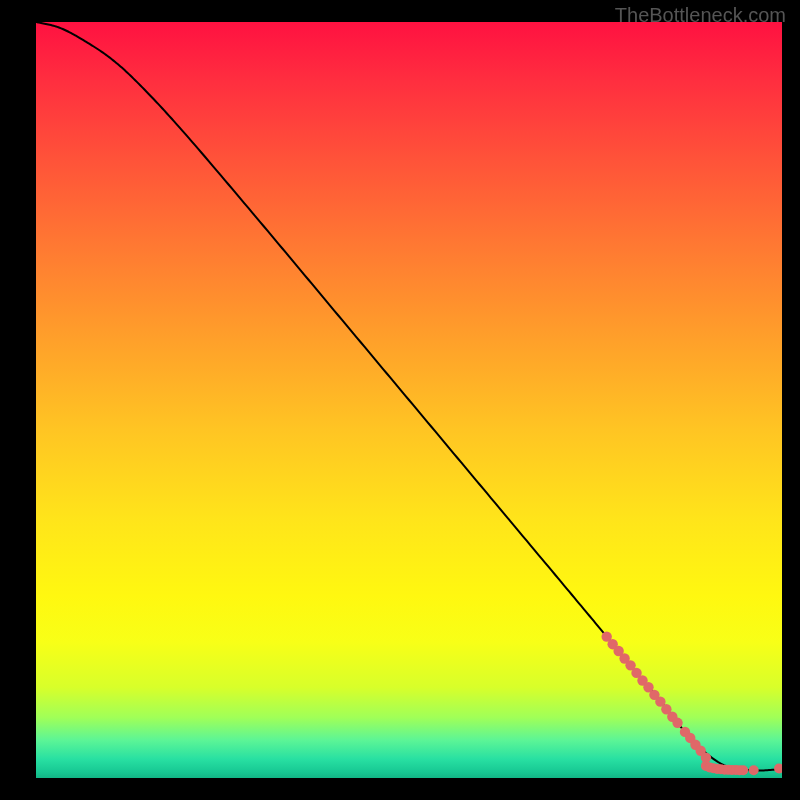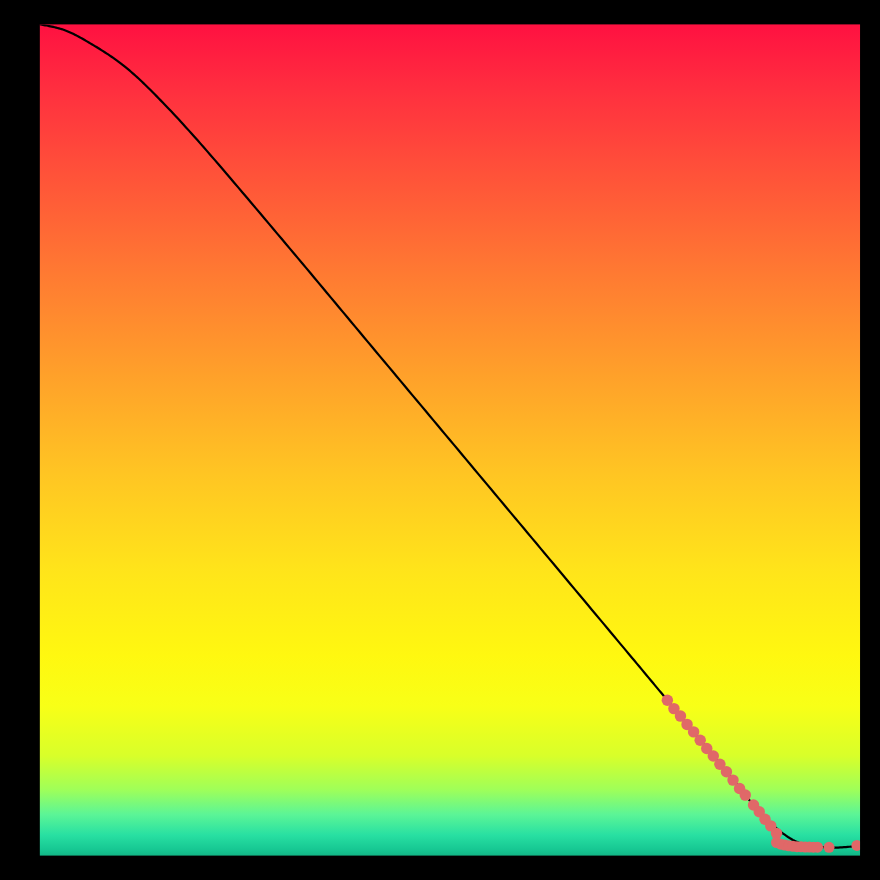--- a/index.html
+++ b/index.html
@@ -48,20 +48,21 @@
     position: absolute;
     inset: 0;
     width: 100%;
     height: 100%;
   }
 </style>
 </head>
 <body>
 <div class="root">
 
+  <div class="watermark">TheBottleneck.com</div>
 
   <div class="plot-area">
     <div class="gradient-bg"></div>
     <svg class="chart-svg" viewBox="0 0 746 756" preserveAspectRatio="none">
       <path id="curve-path" fill="none" stroke="#000000" stroke-width="2" d="M0.00 0.00 L0.61 0.14 L1.33 0.29 L2.14 0.45 L3.04 0.62 L4.02 0.81 L5.07 1.01 L6.18 1.22 L7.34 1.45 L8.55 1.68 L9.79 1.94 L11.06 2.20 L12.35 2.49 L13.66 2.78 L14.96 3.09 L16.26 3.42 L17.55 3.76 L18.81 4.12 L20.04 4.49 L21.23 4.88 L22.38 5.29 L23.49 5.71 L24.58 6.14 L25.67 6.59 L26.74 7.04 L27.80 7.51 L28.86 7.99 L29.92 8.48 L30.97 8.99 L32.04 9.52 L33.10 10.06 L34.18 10.63 L35.27 11.21 L36.38 11.81 L37.50 12.43 L38.64 13.07 L39.81 13.74 L41.00 14.42 L42.22 15.13 L43.47 15.87 L44.76 16.63 L46.08 17.42 L47.44 18.23 L48.83 19.06 L50.25 19.91 L51.70 20.78 L53.16 21.68 L54.65 22.60 L56.16 23.53 L57.68 24.49 L59.21 25.47 L60.76 26.47 L62.31 27.48 L63.86 28.52 L65.41 29.57 L66.97 30.65 L68.51 31.74 L70.05 32.85 L71.58 33.98 L73.10 35.12 L74.60 36.29 L76.07 37.45 L77.52 38.61 L78.93 39.76 L80.33 40.91 L81.71 42.06 L83.08 43.23 L84.45 44.41 L85.82 45.61 L87.20 46.84 L88.59 48.10 L90.00 49.40 L91.43 50.73 L92.89 52.11 L94.39 53.55 L95.93 55.03 L97.52 56.59 L99.16 58.20 L100.85 59.89 L102.61 61.66 L104.44 63.50 L106.31 65.40 L108.18 67.31 L110.06 69.24 L111.96 71.20 L113.88 73.19 L115.83 75.23 L117.81 77.31 L119.84 79.45 L121.90 81.65 L124.02 83.92 L126.20 86.26 L128.43 88.69 L130.73 91.20 L133.11 93.82 L135.56 96.53 L138.10 99.36 L140.73 102.30 L143.45 105.36 L146.27 108.56 L149.20 111.89 L152.26 115.38 L155.45 119.06 L158.77 122.90 L162.21 126.89 L165.75 131.01 L169.39 135.26 L173.10 139.61 L176.89 144.06 L180.74 148.59 L184.63 153.18 L188.57 157.83 L192.53 162.51 L196.50 167.21 L200.48 171.93 L204.45 176.63 L208.40 181.32 L212.32 185.97 L216.21 190.58 L220.03 195.12 L223.80 199.58 L227.53 204.01 L231.26 208.44 L234.99 212.88 L238.72 217.33 L242.45 221.78 L246.18 226.24 L249.91 230.70 L253.64 235.16 L257.37 239.62 L261.10 244.09 L264.83 248.56 L268.56 253.04 L272.29 257.51 L276.02 261.98 L279.75 266.45 L283.48 270.93 L287.21 275.40 L290.94 279.86 L294.67 284.33 L298.40 288.79 L302.13 293.25 L305.86 297.71 L309.59 302.17 L313.32 306.63 L317.05 311.09 L320.78 315.55 L324.51 320.01 L328.24 324.48 L331.97 328.94 L335.70 333.40 L339.43 337.86 L343.16 342.32 L346.89 346.78 L350.62 351.24 L354.35 355.70 L358.08 360.16 L361.81 364.62 L365.54 369.08 L369.27 373.54 L373.00 378.00 L376.73 382.46 L380.46 386.92 L384.19 391.38 L387.92 395.84 L391.65 400.30 L395.38 404.76 L399.11 409.22 L402.84 413.68 L406.57 418.14 L410.30 422.60 L414.03 427.06 L417.76 431.52 L421.49 435.99 L425.22 440.45 L428.95 444.91 L432.68 449.37 L436.41 453.83 L440.14 458.29 L443.87 462.75 L447.60 467.21 L451.37 471.71 L455.19 476.29 L459.08 480.93 L463.00 485.62 L466.95 490.34 L470.92 495.09 L474.90 499.85 L478.87 504.60 L482.83 509.33 L486.76 514.03 L490.66 518.69 L494.51 523.29 L498.30 527.82 L502.01 532.27 L505.65 536.61 L509.19 540.85 L512.63 544.96 L515.95 548.93 L519.14 552.76 L522.20 556.42 L525.13 559.92 L527.95 563.30 L530.67 566.56 L533.30 569.70 L535.84 572.74 L538.29 575.68 L540.67 578.52 L542.97 581.28 L545.20 583.96 L547.38 586.56 L549.50 589.10 L551.56 591.58 L553.59 594.01 L555.57 596.39 L557.52 598.73 L559.44 601.04 L561.34 603.32 L563.22 605.59 L565.09 607.84 L566.96 610.09 L568.79 612.30 L570.55 614.43 L572.24 616.48 L573.88 618.47 L575.47 620.40 L577.01 622.28 L578.51 624.11 L579.97 625.90 L581.40 627.65 L582.81 629.37 L584.20 631.07 L585.58 632.75 L586.95 634.43 L588.32 636.10 L589.69 637.77 L591.07 639.45 L592.47 641.14 L593.88 642.86 L595.33 644.60 L596.80 646.38 L598.29 648.17 L599.78 649.96 L601.28 651.74 L602.77 653.52 L604.26 655.30 L605.75 657.07 L607.24 658.84 L608.74 660.61 L610.23 662.38 L611.72 664.15 L613.21 665.91 L614.70 667.68 L616.20 669.45 L617.69 671.22 L619.18 672.99 L620.67 674.77 L622.16 676.55 L623.66 678.33 L625.15 680.12 L626.64 681.91 L628.13 683.72 L629.62 685.56 L631.12 687.43 L632.61 689.31 L634.10 691.21 L635.59 693.12 L637.08 695.04 L638.58 696.95 L640.07 698.86 L641.56 700.76 L643.05 702.65 L644.54 704.52 L646.04 706.36 L647.53 708.18 L649.02 709.96 L650.51 711.70 L652.00 713.41 L653.50 715.06 L654.99 716.66 L656.48 718.20 L657.97 719.70 L659.46 721.19 L660.96 722.66 L662.45 724.10 L663.94 725.52 L665.43 726.92 L666.92 728.28 L668.42 729.62 L669.91 730.92 L671.40 732.19 L672.89 733.41 L674.38 734.60 L675.88 735.75 L677.37 736.85 L678.86 737.90 L680.35 738.91 L681.84 739.86 L683.34 740.76 L684.83 741.61 L686.32 742.39 L687.81 743.11 L689.30 743.77 L690.80 744.35 L692.29 744.88 L693.78 745.36 L695.27 745.78 L696.76 746.15 L698.26 746.48 L699.75 746.77 L701.24 747.02 L702.73 747.24 L704.22 747.44 L705.72 747.60 L707.21 747.75 L708.70 747.88 L710.19 748.00 L711.68 748.12 L713.18 748.22 L714.67 748.33 L716.16 748.44 L717.69 748.53 L719.28 748.59 L720.92 748.61 L722.61 748.60 L724.32 748.56 L726.05 748.49 L727.79 748.41 L729.53 748.31 L731.25 748.19 L732.95 748.06 L734.60 747.93 L736.21 747.79 L737.76 747.65 L739.24 747.51 L740.64 747.38 L741.94 747.25 L743.14 747.15 L744.22 747.05 L745.18 746.98 L746.00 746.93 "></path>
       <g id="markers">
           <circle cx="570.69" cy="614.63" r="5.2" fill="#e06868" stroke="#e06868" stroke-width="0"></circle>
           <circle cx="576.66" cy="622.19" r="5.2" fill="#e06868" stroke="#e06868" stroke-width="0"></circle>
           <circle cx="582.63" cy="628.99" r="5.2" fill="#e06868" stroke="#e06868" stroke-width="0"></circle>
           <circle cx="588.59" cy="636.55" r="5.2" fill="#e06868" stroke="#e06868" stroke-width="0"></circle>

